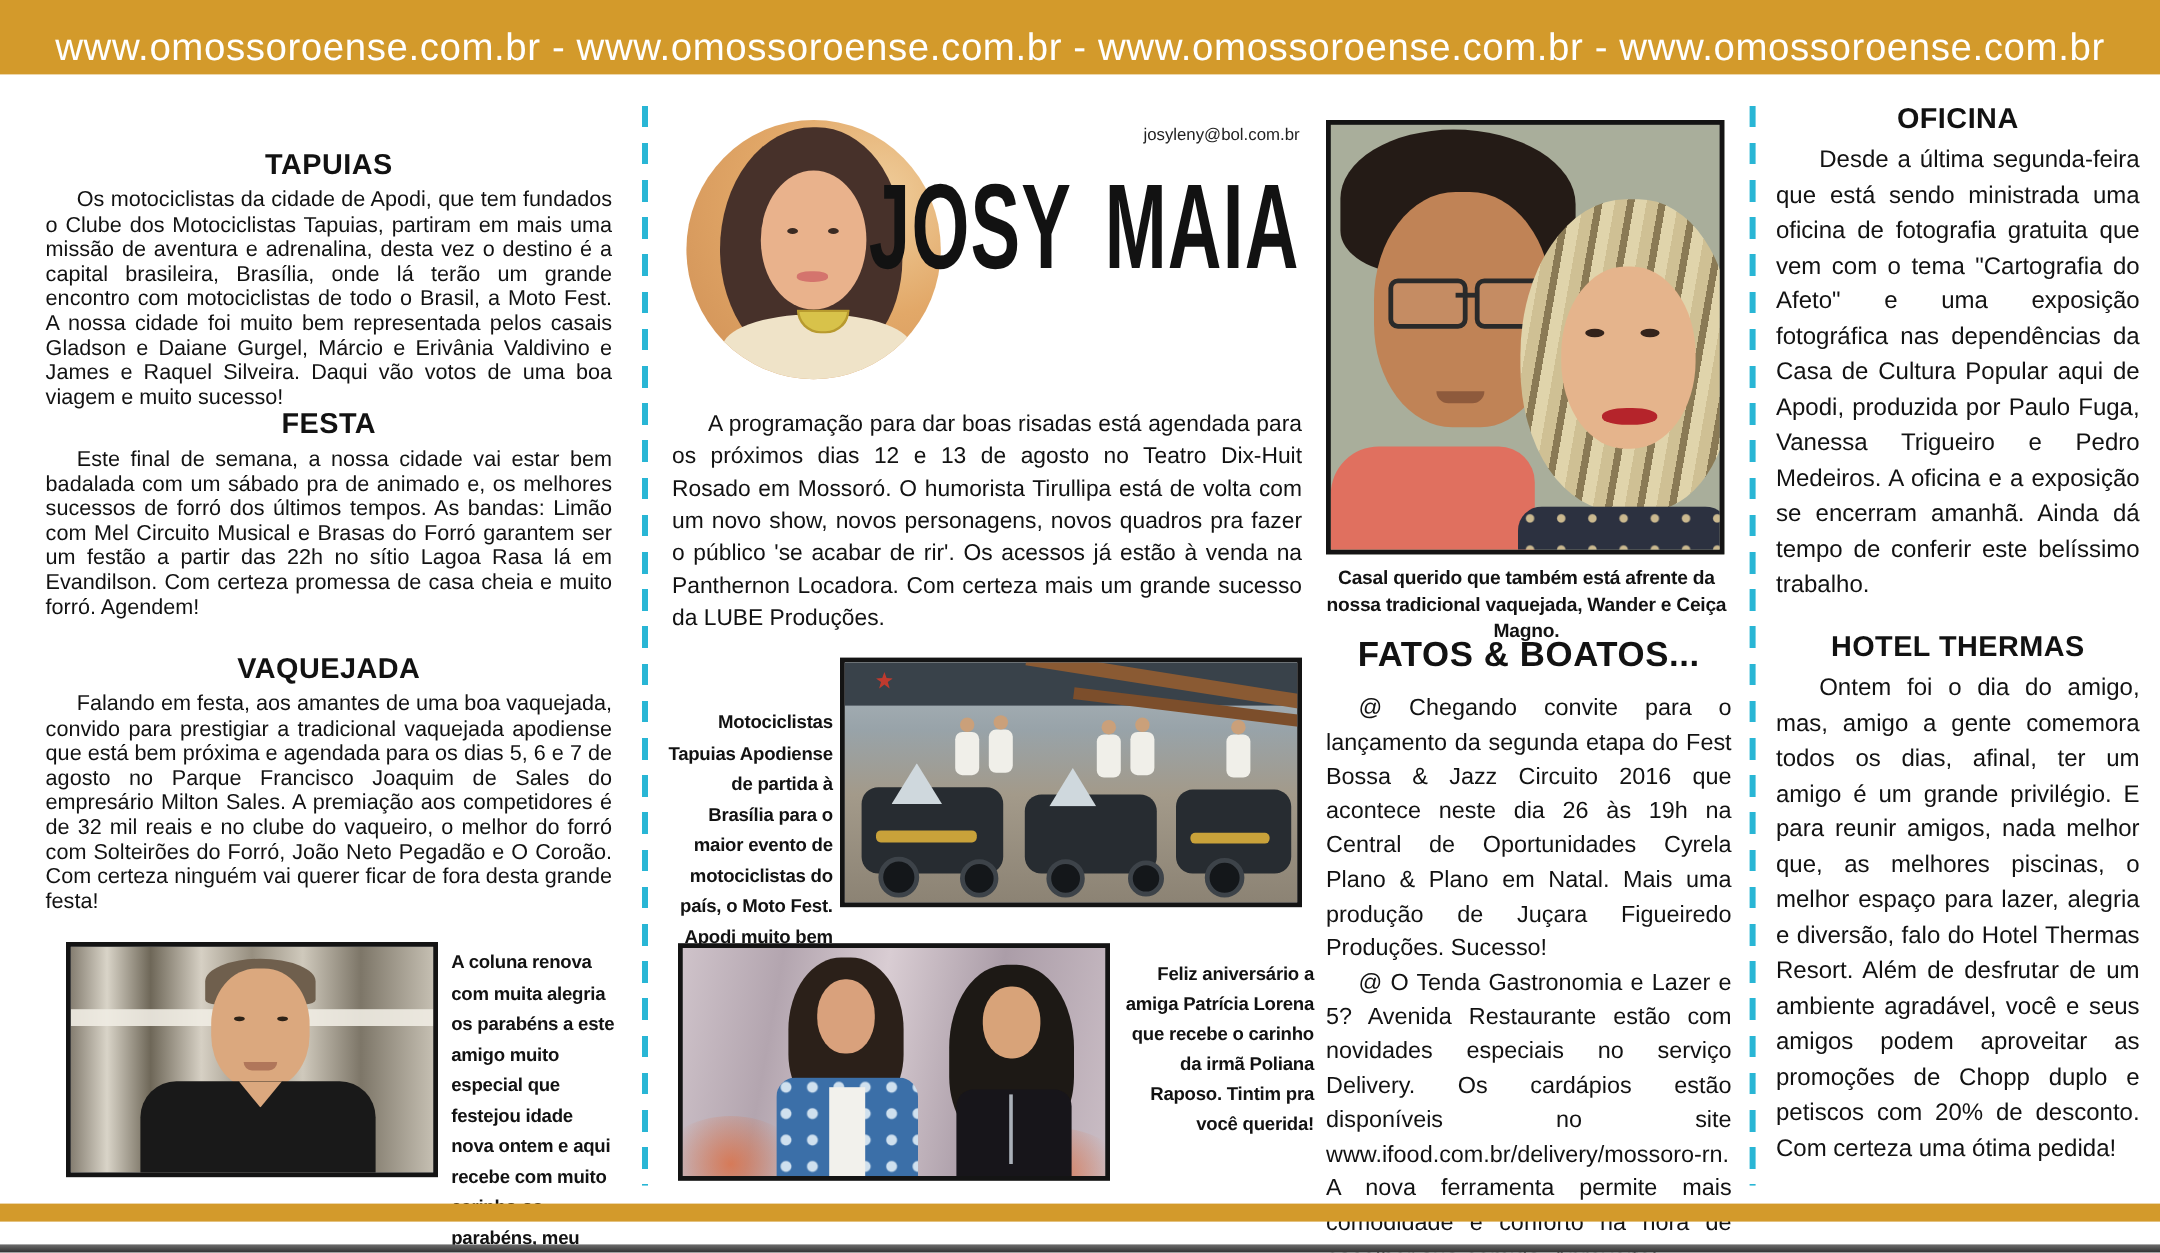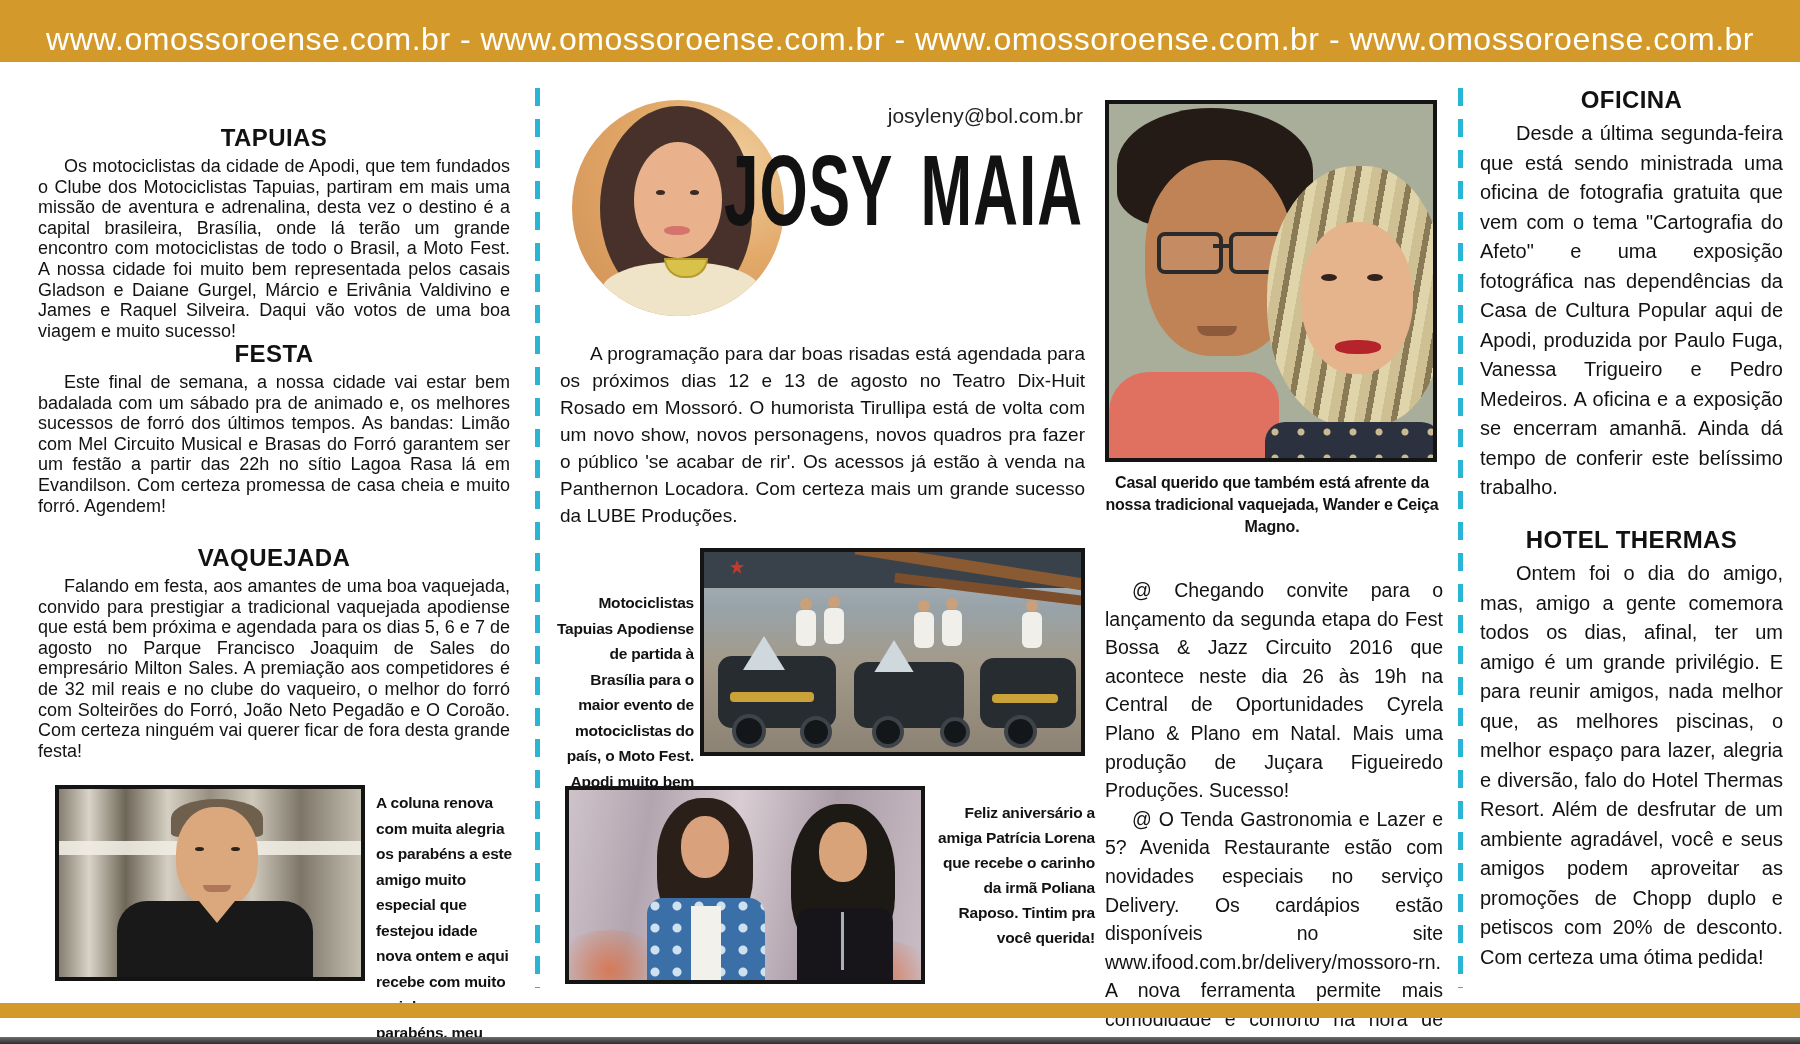--- a/index.html
+++ b/index.html
@@ -32,21 +32,21 @@
   .col4-sec{position:absolute;left:1480px;width:303px;}
   .col4-sec .body-txt{font-size:20px;line-height:29.5px;text-indent:36px;margin-top:7px;}
 
   .caption{font-weight:bold;font-size:15.5px;line-height:21px;letter-spacing:-.2px;}
   .cap-gustavo{position:absolute;left:376px;top:790px;width:138px;text-align:left;line-height:25.5px;}
   .cap-moto{position:absolute;left:556px;top:590px;width:138px;text-align:right;line-height:25.5px;}
   .cap-birthday{position:absolute;left:933px;top:800px;width:162px;text-align:right;line-height:25px;}
   .cap-couple{position:absolute;left:1098px;top:472px;width:348px;text-align:center;font-size:16px;line-height:22px;}
 
   
-  .email{position:absolute;left:700px;top:104px;width:383px;text-align:right;font-size:21px;color:#222;}
+  .email{position:absolute;left:700px;top:104px;width:383px;text-align:right;font-size:14px;color:#222;}
   .columnist{position:absolute;left:700px;top:141px;width:383px;text-align:right;
              font-weight:bold;font-size:62px;letter-spacing:1px;word-spacing:10px;white-space:nowrap;
              transform:scaleY(1.62);transform-origin:top right;line-height:1;}
   .city{position:absolute;left:700px;top:264px;width:383px;text-align:right;font-weight:bold;font-size:30px;}
   .fatos-title{position:absolute;left:1105px;top:530px;width:338px;text-align:center;
                font-weight:bold;font-size:29px;letter-spacing:.5px;}
 
   
   .photo{position:absolute;border:4px solid #141414;box-sizing:border-box;overflow:hidden;}
 
@@ -226,20 +226,21 @@
     <div class="c-shirt"></div>
     <div class="c-whair"></div>
     <div class="c-wface"></div>
     <div class="c-weye l"></div>
     <div class="c-weye r"></div>
     <div class="c-wlips"></div>
     <div class="c-wtop"></div>
   </div>
   <div class="caption cap-couple">Casal querido que também está afrente da nossa tradicional vaquejada, Wander e Ceiça Magno.</div>
 
+  <div class="fatos-title">FATOS &amp; BOATOS...</div>
   <div class="col3-items" style="top:576px;">
     <p class="body-txt">@ Chegando convite para o lançamento da segunda etapa do Fest Bossa &amp; Jazz Circuito 2016 que acontece neste dia 26 às 19h na Central de Oportunidades Cyrela Plano &amp; Plano em Natal. Mais uma produção de Juçara Figueiredo Produções. Sucesso!</p>
     <p class="body-txt">@ O Tenda Gastronomia e Lazer e 5? Avenida Restaurante estão com novidades especiais no serviço Delivery. Os cardápios estão disponíveis no site www.ifood.com.br/delivery/mossoro-rn. A nova ferramenta permite mais comodidade e conforto na hora de escolher sua comida. Aproveite!</p>
   </div>
 
   <div class="col4-sec" style="top:88px;">
     <div class="sec-title">OFICINA</div>
     <p class="body-txt">Desde a última segunda-feira que está sendo ministrada uma oficina de fotografia gratuita que vem com o tema "Cartografia do Afeto" e uma exposição fotográfica nas dependências da Casa de Cultura Popular aqui de Apodi, produzida por Paulo Fuga, Vanessa Trigueiro e Pedro Medeiros. A oficina e a exposição se encerram amanhã. Ainda dá tempo de conferir este belíssimo trabalho.</p>
   </div>
   <div class="col4-sec" style="top:528px;">

